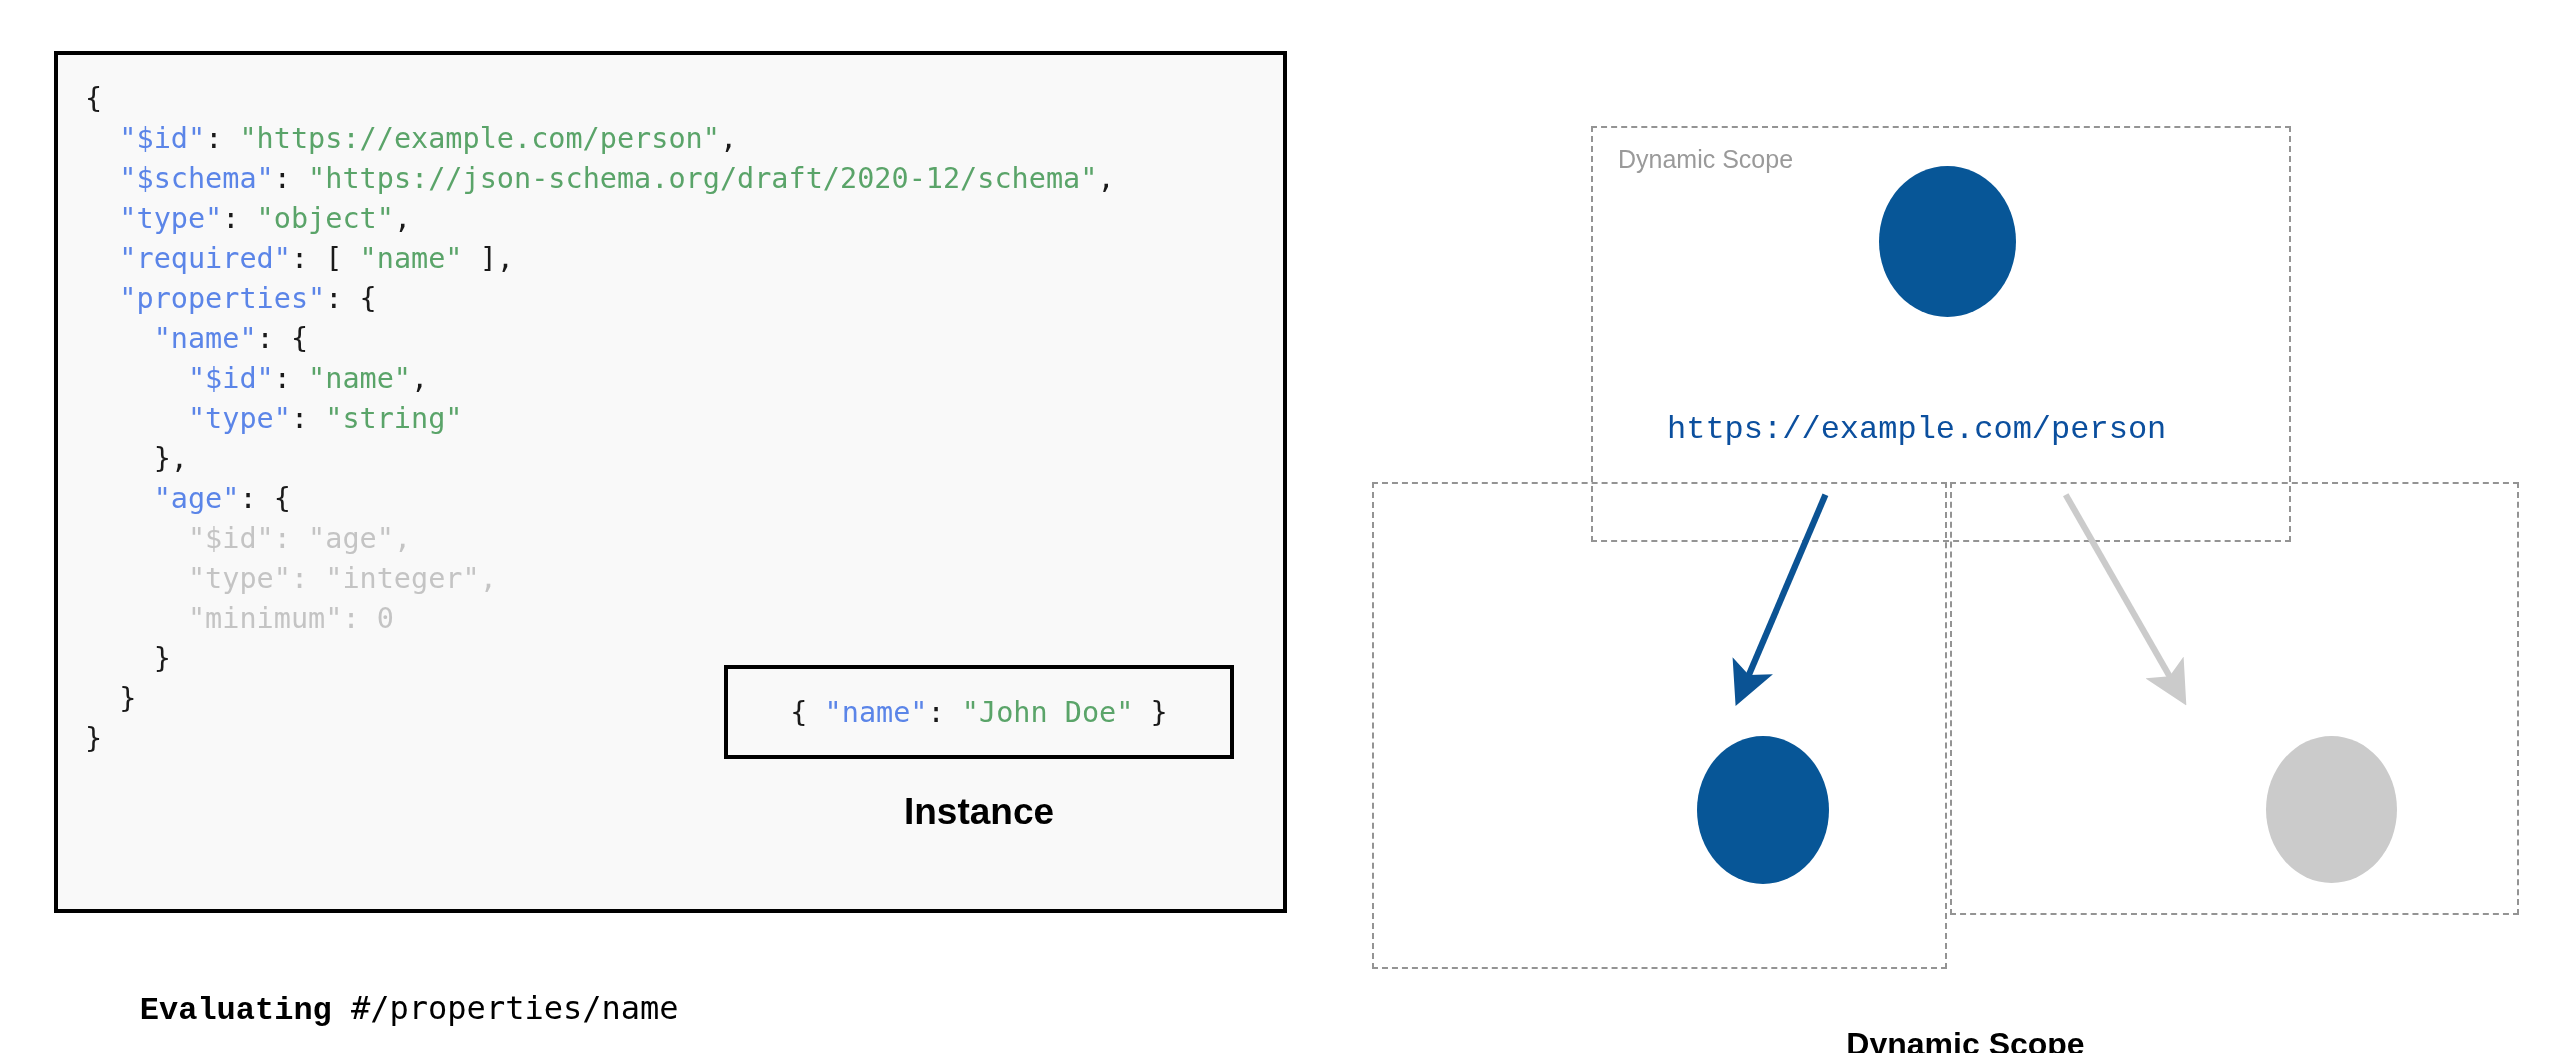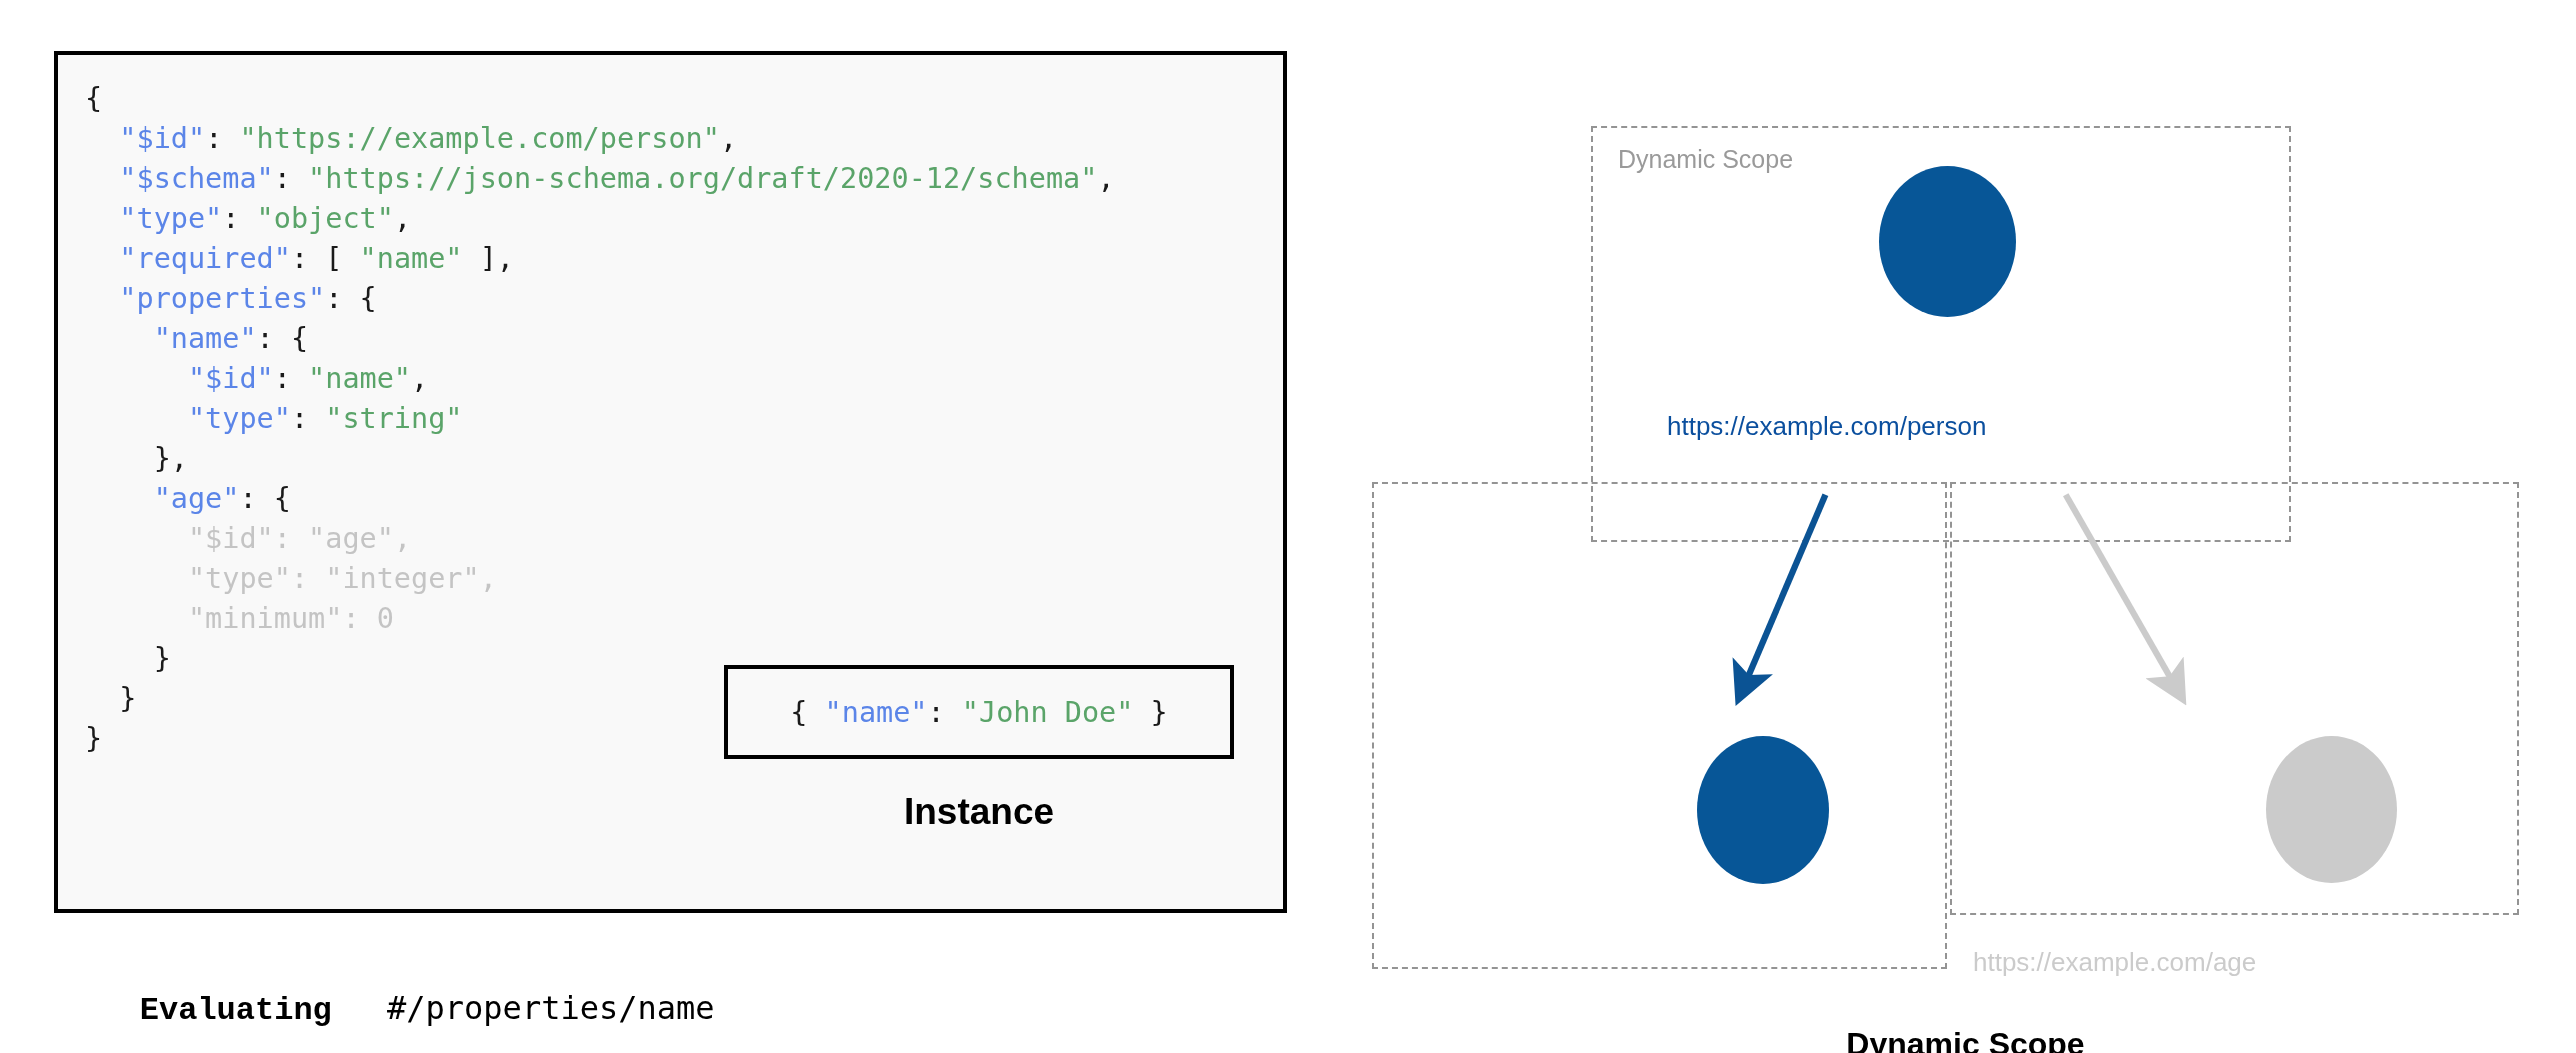--- a/index.html
+++ b/index.html
@@ -89,21 +89,20 @@
     color: #000000;
     white-space: pre;
   }
   #left-caption .cap-bold {
     font-family: Liberation Mono, monospace;
     font-weight: bold;
   }
   #left-caption .cap-mono {
     font-family: "DejaVu Sans Mono", "Liberation Mono", monospace;
     font-weight: normal;
-    margin-left: 36px;
   }
 
   
   #right-panel {
     position: absolute;
     left: 1355px;
     top: 58px;
     width: 1221px;
     height: 968px;
   }
@@ -143,22 +142,22 @@
     background: #075697;
   }
   #node-age {
     left: 911px; top: 678px;
     width: 131px; height: 147px;
     background: #cbcbcb;
   }
 
   .node-label {
     position: absolute;
-    font-family: Liberation Sans, sans-serif;
-    font-size: 26px;
+    font-family: Liberation Mono, monospace;
+    font-size: 32px;
     white-space: nowrap;
   }
   #label-person { left: 312px;  top: 353px;  color: #0b4f9e; }
   #label-name   { left: 40px;   top: 889px; color: #0b4f9e; }
   #label-age    { left: 618px; top: 889px; color: #cbcbcb; }
 
   #edges {
     position: absolute;
     left: 0; top: 0;
     width: 1221px; height: 968px;
@@ -212,17 +211,16 @@
     </defs>
     <line x1="826" y1="767" x2="676" y2="1120" stroke="#0b5394" stroke-width="11" marker-end="url(#arrow-blue)"></line>
     <line x1="1248" y1="767" x2="1450" y2="1120" stroke="#cbcbcb" stroke-width="11" marker-end="url(#arrow-grey)"></line>
   </svg>
 
   <div class="node-circle" id="node-person"></div>
   <div class="node-circle" id="node-name"></div>
   <div class="node-circle" id="node-age"></div>
 
   <div class="node-label" id="label-person">https://example.com/person</div>
-  <div class="node-label" id="label-age">https://example.com/age</div>
 
   <div id="right-caption">Dynamic Scope</div>
 </div>
 
 
 </body></html>

